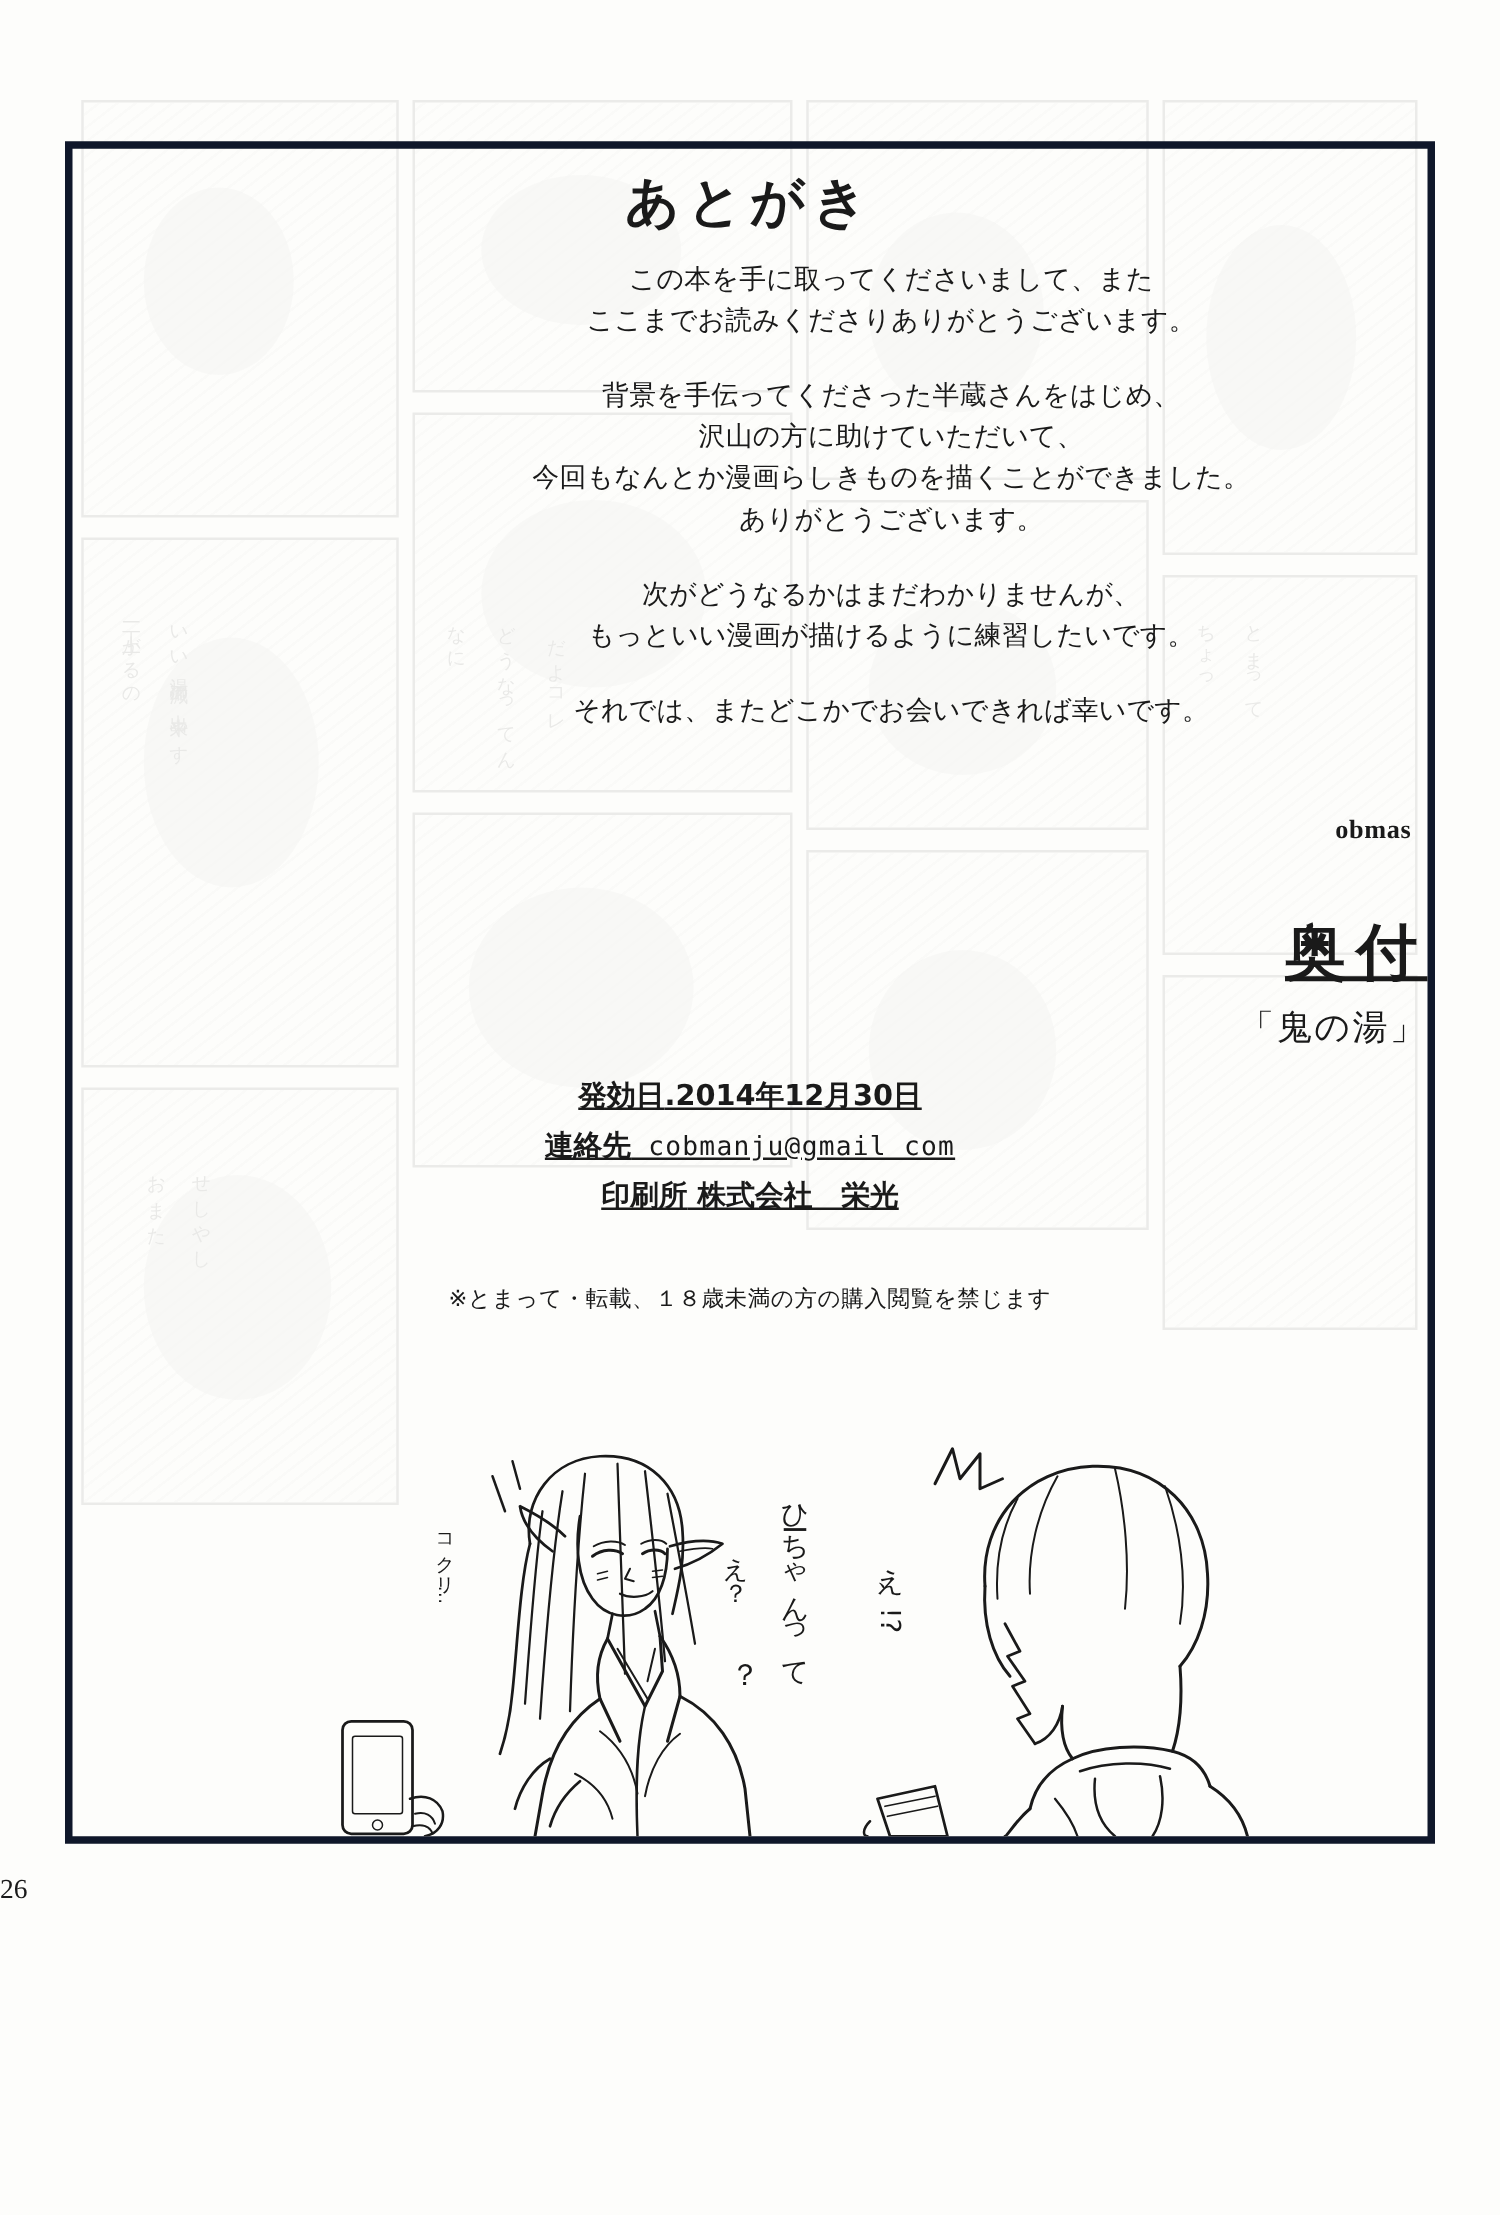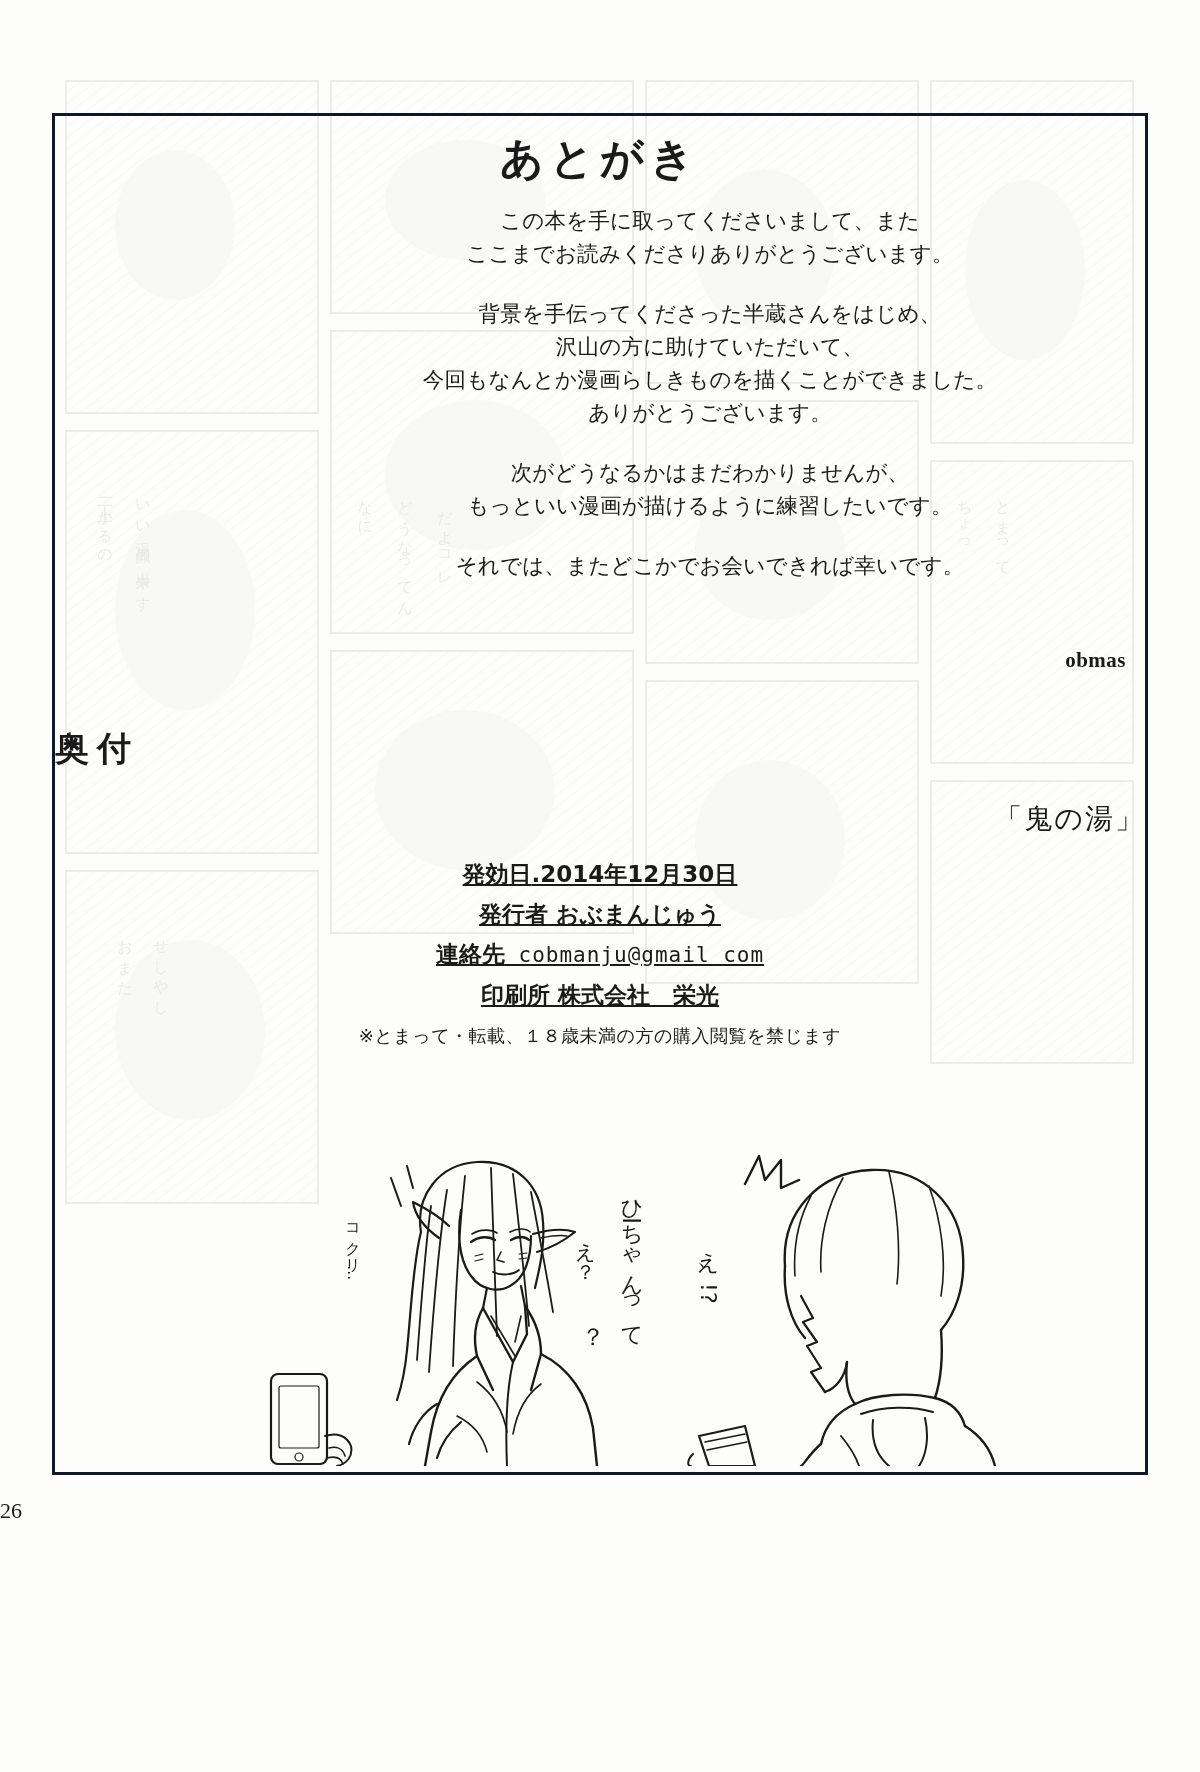--- a/index.html
+++ b/index.html
@@ -60,21 +60,21 @@
     color: #444;
   }
 
   
   .frame {
     position: absolute;
     left: 52px;
     top: 113px;
     width: 1096px;
     height: 1362px;
-    border: 3px solid #0f172a;
+    border: 6px solid #0f172a;
     box-sizing: border-box;
   }
 
   .afterword-title {
     position: absolute;
     left: 0; right: 0;
     top: 14px;
     text-align: center;
     font-size: 43px;
     font-weight: bold;
@@ -107,24 +107,25 @@
     font-weight: bold;
     font-family: "Liberation Serif", serif;
     letter-spacing: 0.5px;
     margin-left: 36px;
   }
 
   .colophon-title {
     position: absolute;
     left: 0; right: 0;
     top: 610px;
-    text-align: left;
-    font-size: 34px;
+    text-align: right;
+    font-size: 49px;
     font-weight: bold;
     letter-spacing: 8px;
+    text-decoration: underline;
   }
 
   .work-title {
     position: absolute;
     left: 0; right: 0;
     top: 684px;
     text-align: right;
     font-size: 28px;
     font-weight: normal;
     letter-spacing: 2px;
@@ -240,23 +241,20 @@
     </div>
 
     <div class="colophon-title">奥付</div>
     <div class="work-title">「鬼の湯」</div>
 
     <div class="colophon-lines">
       <div>
         <span>発効日</span><span>.2014年12月30日</span>
       </div>
       <div>
-        <span>発行者</span><span> おぶまんじゅう</span>
-      </div>
-      <div>
         <span>連絡先</span><span class="mono"> cobmanju@gmail com</span>
       </div>
       <div>
         <span>印刷所</span><span> 株式会社　栄光</span>
       </div>
     </div>
 
     <div class="notice">※とまって・転載、１８歳未満の方の購入閲覧を禁じます</div>
 
     <div class="illus">

